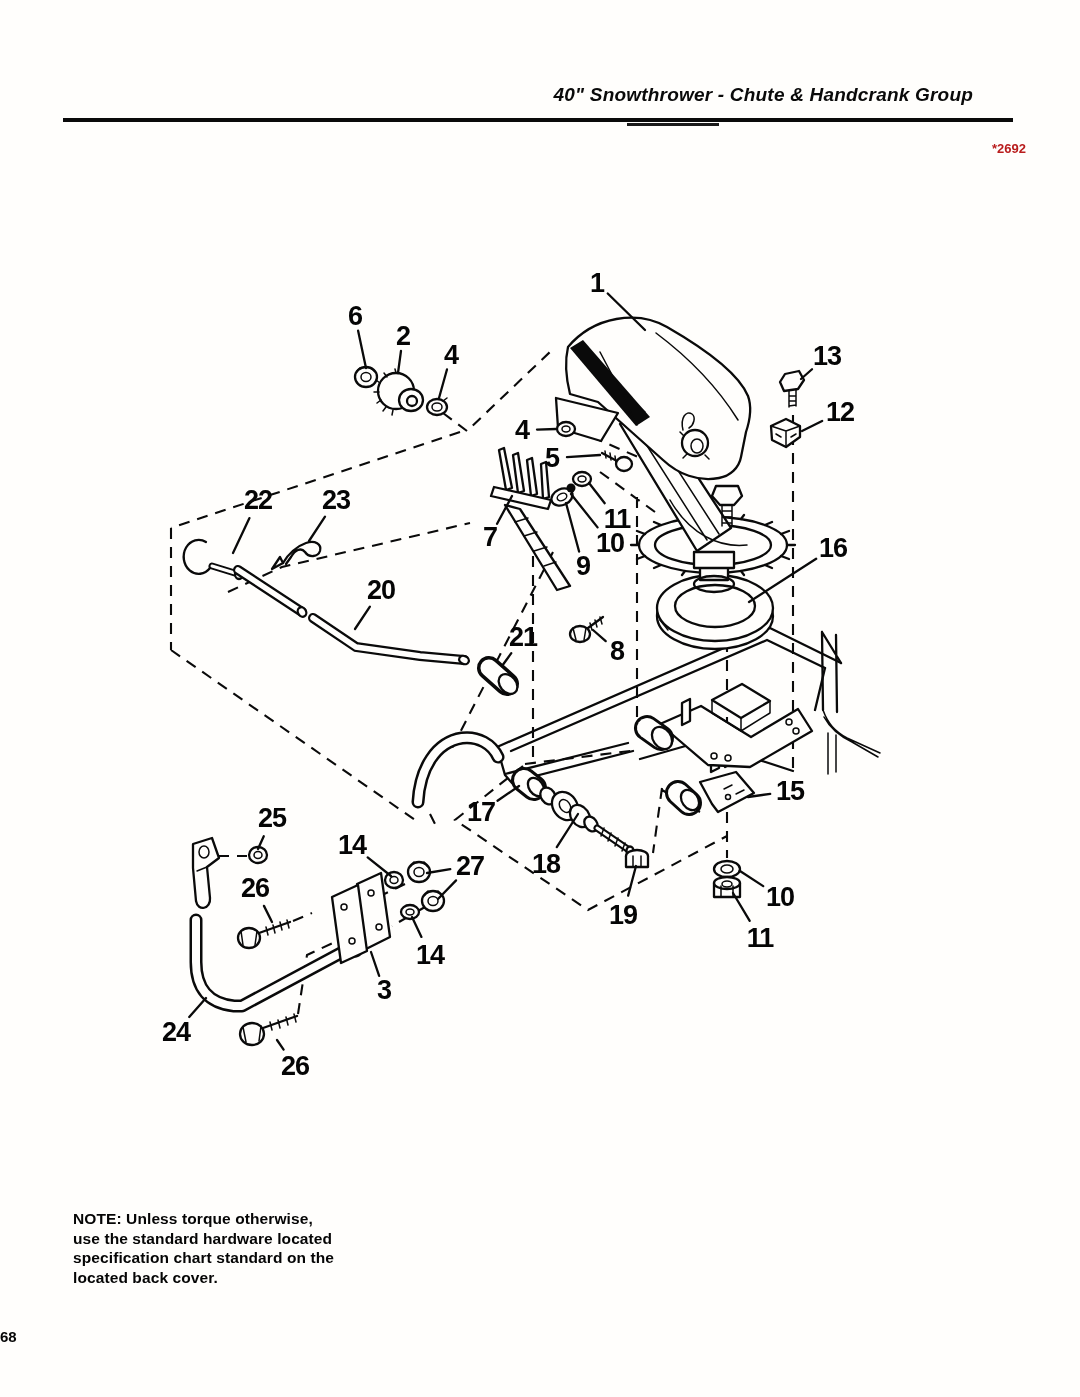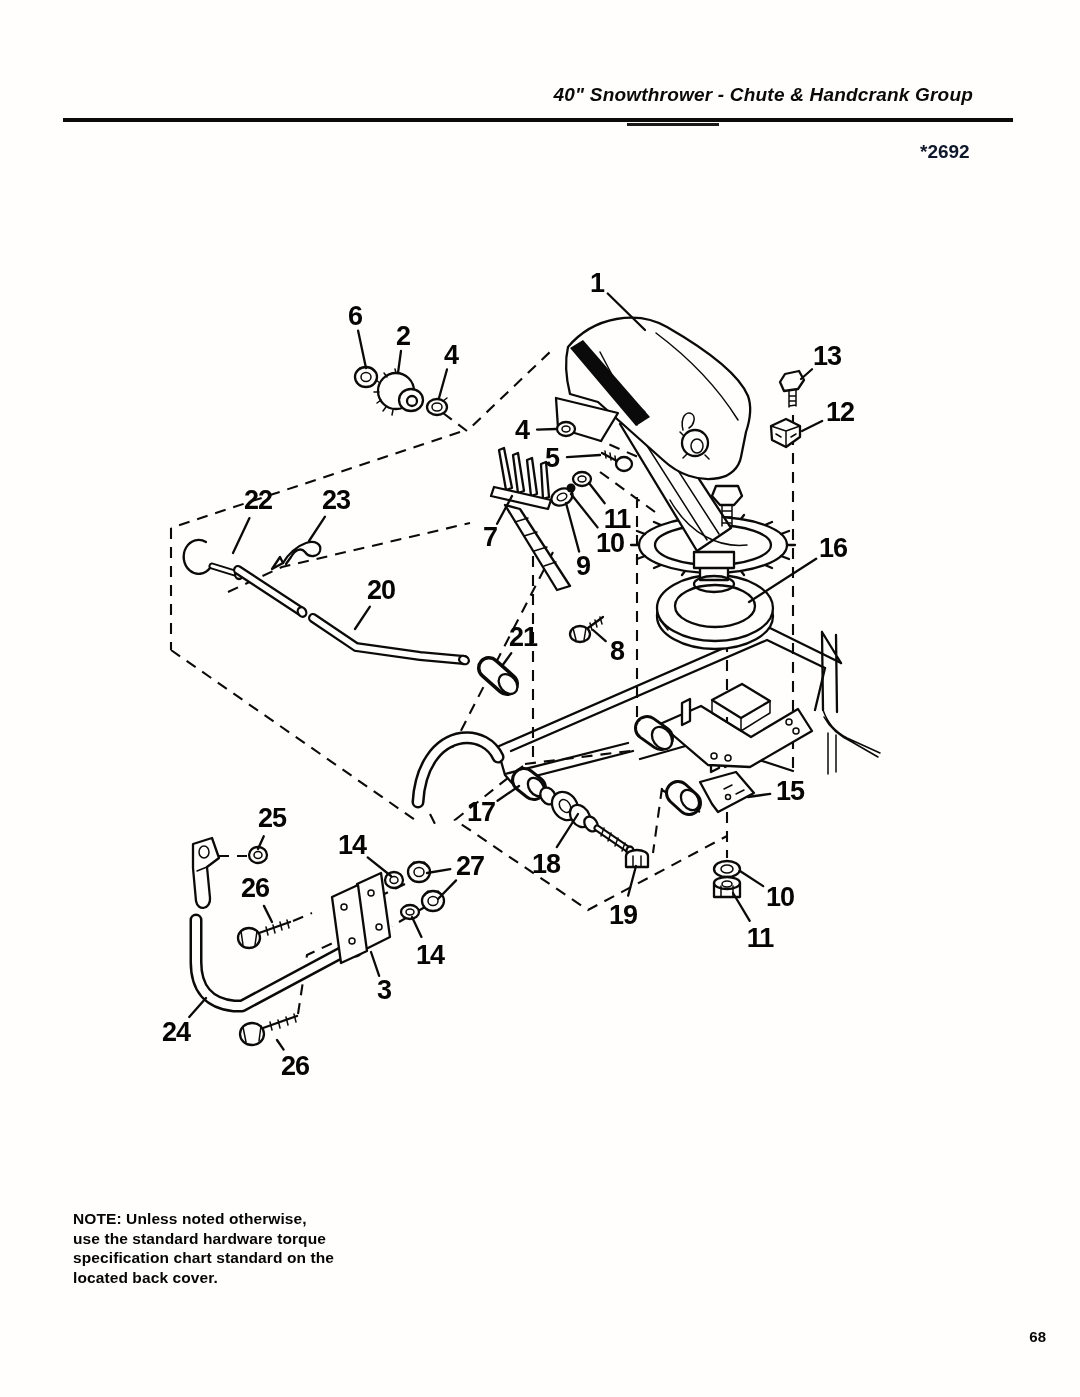--- a/index.html
+++ b/index.html
@@ -3,24 +3,24 @@
 <meta charset="utf-8">
 <style>
   html,body{margin:0;padding:0;background:#ffffff;}
   body{width:1080px;height:1397px;position:relative;overflow:hidden;
        font-family:"Liberation Sans", sans-serif;color:#000;}
   .page{position:absolute;inset:0;background:#fffefc;}
   .header-title{position:absolute;top:84px;left:0;width:973px;text-align:right;
        font-size:19px;font-weight:bold;font-style:italic;letter-spacing:.2px;color:#0a0a0a;}
   .rule{position:absolute;left:63px;top:118px;width:950px;height:4px;background:#0a0a0a;}
   .rule-smudge{position:absolute;left:627px;top:123px;width:92px;height:3px;background:#1a1a1a;}
-  .doc-number{position:absolute;left:920px;top:141px;font-size:19px;font-weight:bold;color:#0f172a;}
+  .doc-number{position:absolute;left:992px;top:141px;font-size:13px;font-weight:bold;color:#b91c1c;}
   .note{position:absolute;left:73px;top:1209px;font-size:15.5px;font-weight:bold;
        line-height:19.5px;color:#050505;letter-spacing:.1px;}
-  .page-number{position:absolute;left:0;top:1328px;width:1046px;text-align:right;
+  .page-number{position:absolute;left:0;top:1328px;width:1046px;text-align:left;
        font-size:15px;font-weight:bold;color:#050505;}
   svg{position:absolute;left:0;top:0;}
   
   .s  {stroke:#0a0a0a;stroke-width:2.3;fill:none;stroke-linecap:round;stroke-linejoin:round;}
   .s15{stroke:#0a0a0a;stroke-width:1.5;fill:none;stroke-linecap:round;stroke-linejoin:round;}
   .fw {stroke:#0a0a0a;stroke-width:2.3;fill:#fffefc;stroke-linejoin:round;}
   .fb {fill:#0a0a0a;stroke:none;}
   .t13{stroke:#0a0a0a;stroke-width:13;fill:none;stroke-linecap:round;stroke-linejoin:round;}
   .t8 {stroke:#fffefc;stroke-width:8;fill:none;stroke-linecap:round;stroke-linejoin:round;}
   .t10{stroke:#0a0a0a;stroke-width:10;fill:none;stroke-linecap:round;}
@@ -334,20 +334,20 @@
       <text x="430" y="955" class="callout">14</text>
       <line x1="379.14468481405515" y1="975.8075402256997" x2="371" y2="952" class="leader"></line>
       <text x="384" y="990" class="callout">3</text>
       <line x1="189.23243274173694" y1="1017.0032428926982" x2="206" y2="998" class="leader"></line>
       <text x="176" y="1032" class="callout">24</text>
       <line x1="283.6158004233938" y1="1049.5561561671245" x2="277" y2="1040" class="leader"></line>
       <text x="295" y="1066" class="callout">26</text>
     </svg>
 
   <div class="note">
-    <div>NOTE: Unless noted otherwise,</div>
-    <div>use the standard hardware torque</div>
+    <div>NOTE: Unless torque otherwise,</div>
+    <div>use the standard hardware located</div>
     <div>specification chart standard on the</div>
     <div>located back cover.</div>
   </div>
 
   <div class="page-number">68</div>
 </div>
 
 </body></html>

